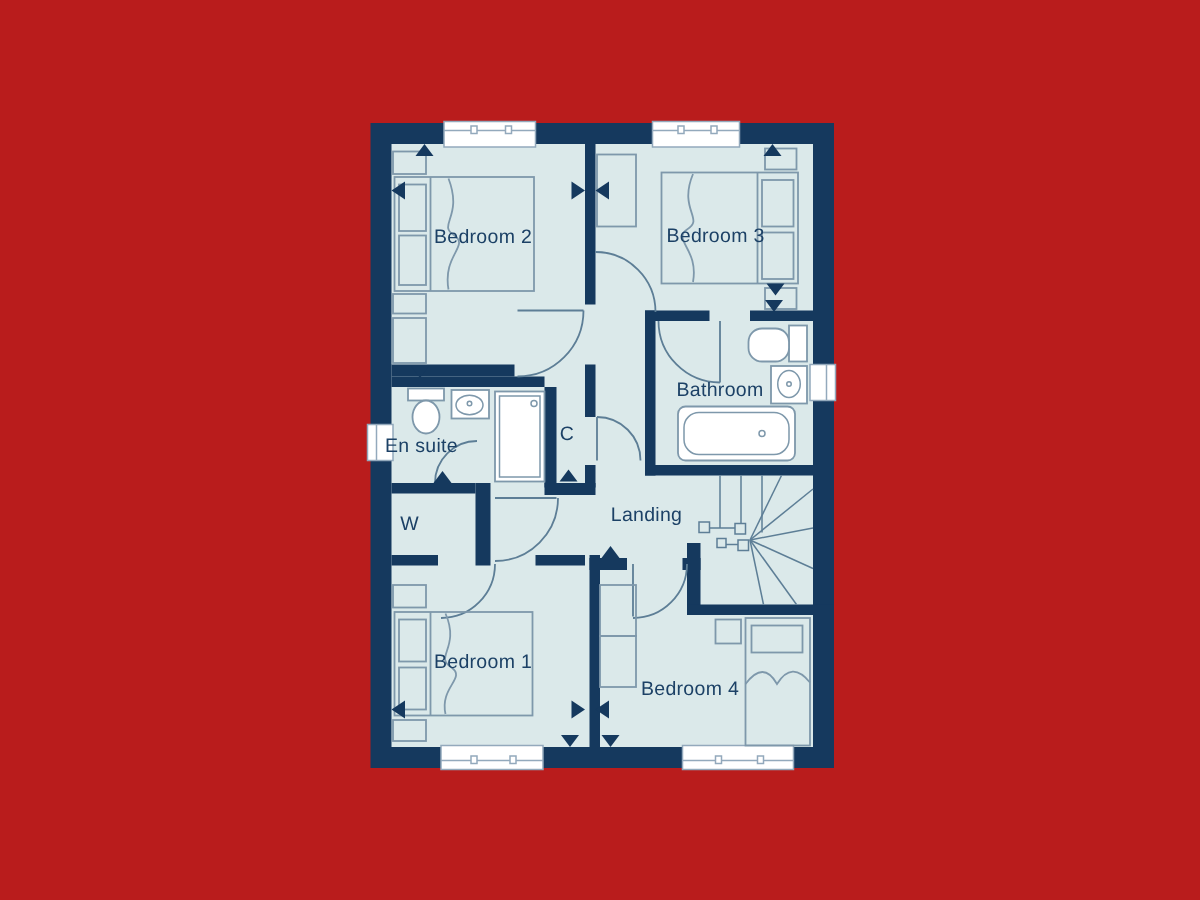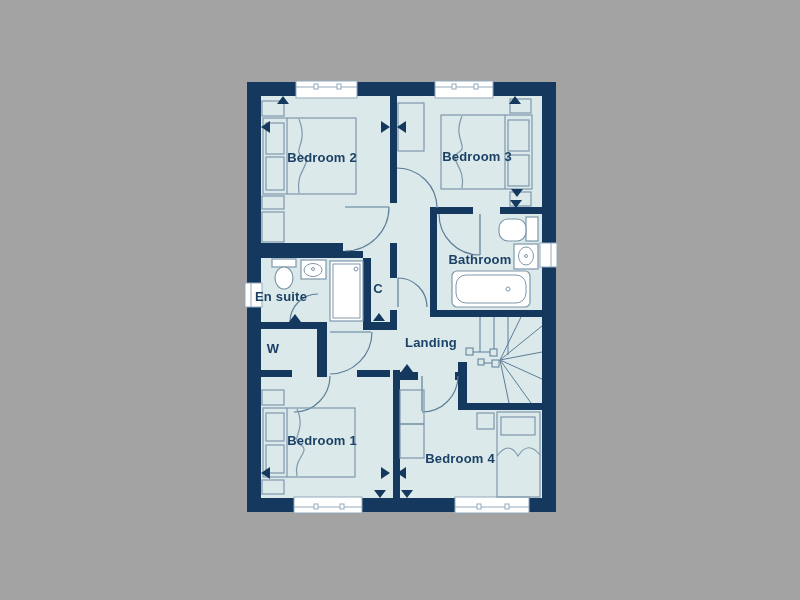--- a/index.html
+++ b/index.html
@@ -1,17 +1,17 @@
 <!DOCTYPE html>
 <html style="--wall: #15395e; --floor: #dbe9ea; --line: #7e98ab; --door: #5d7e96; --label: #1c4166; --window_frame: #93a9bc; --background: #ffffff;"><head>
 <meta charset="utf-8">
 <style>
   html,body{margin:0;padding:0;background:#ffffff;}
-  .page{position:relative;width:800px;height:600px;background:#a3a3a3;overflow:hidden;
-        font-family:"Liberation Sans", sans-serif;font-weight:bold;}
+  .page{position:relative;width:800px;height:600px;background:#b91c1c;overflow:hidden;
+        font-family:"Liberation Sans", sans-serif;}
   svg{display:block;}
   .wall{fill:var(--wall,#15395e);stroke:none;}
   .floor{fill:var(--floor,#dbe9ea);stroke:none;}
   .furn{fill:none;stroke:var(--line,#7e98ab);stroke-width:1.2;}
   .fixture{fill:#ffffff;stroke:var(--line,#7e98ab);stroke-width:1.2;}
   .fixline{fill:none;stroke:var(--line,#7e98ab);stroke-width:1;}
   .door{fill:none;stroke:var(--door,#5d7e96);stroke-width:1.2;}
   .stair{fill:none;stroke:var(--door,#5d7e96);stroke-width:1;}
   .stairbox{fill:var(--floor,#dbe9ea);stroke:var(--door,#5d7e96);stroke-width:1;}
   .win{fill:#ffffff;stroke:var(--window_frame,#93a9bc);stroke-width:1;}

